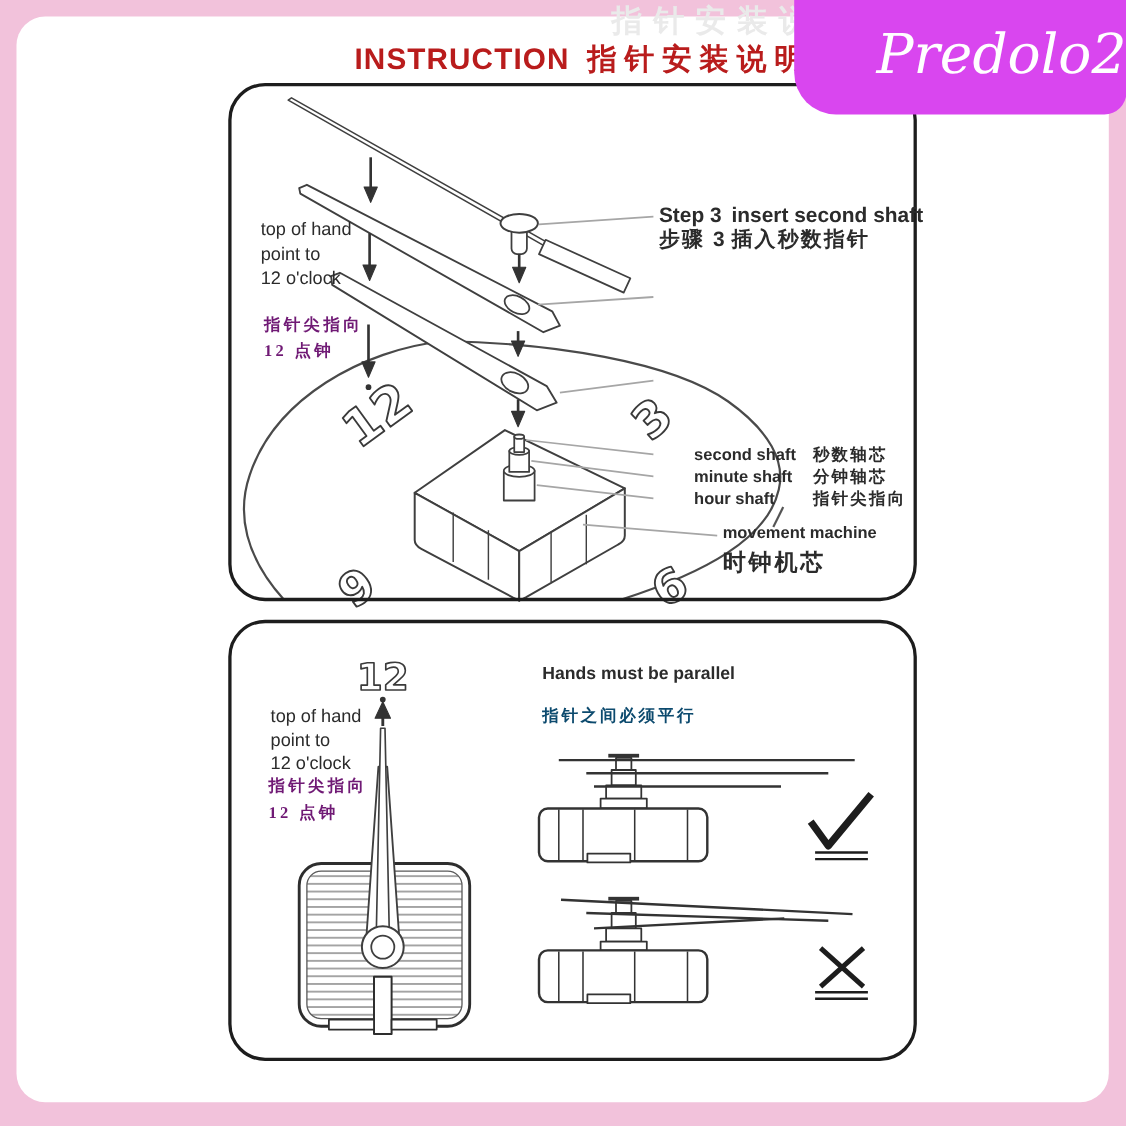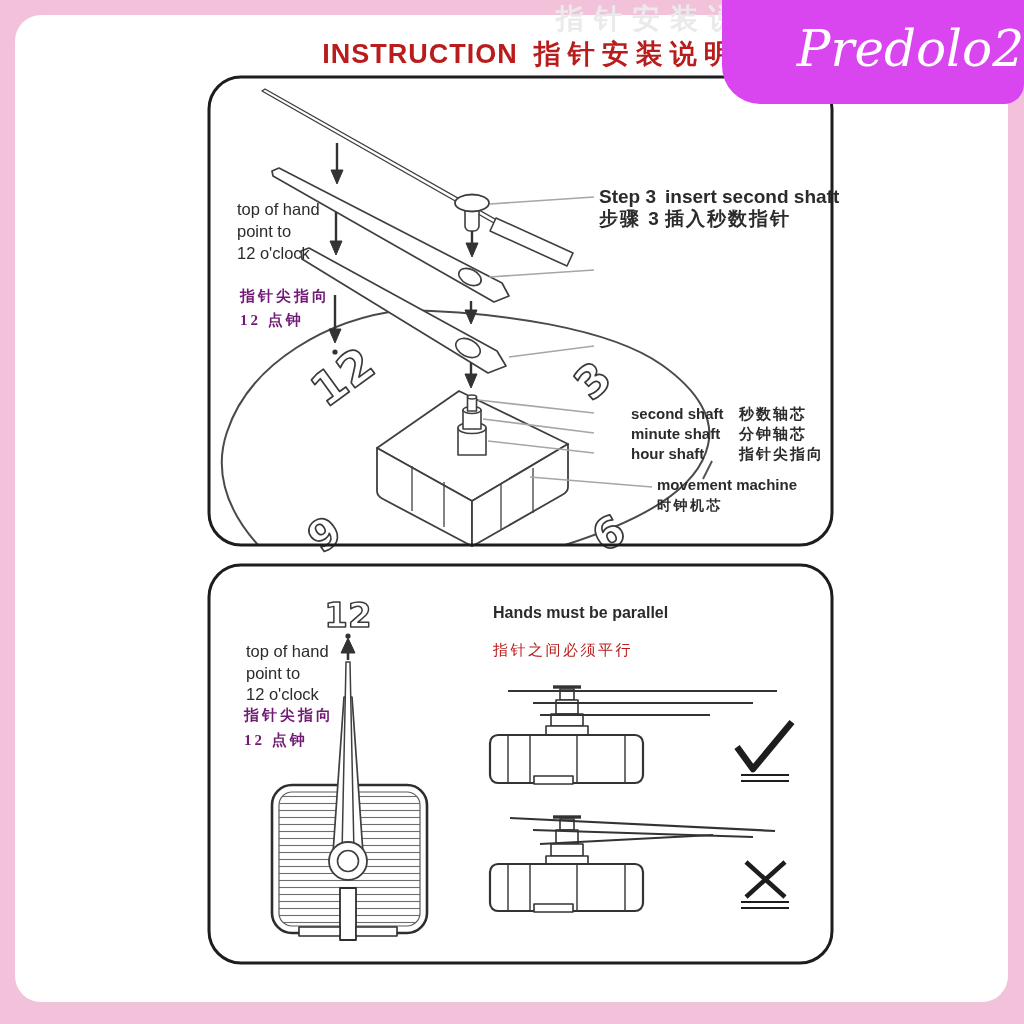--- a/index.html
+++ b/index.html
@@ -22,23 +22,23 @@
   .step{line-height:19px;font-size:19px;color:#2b2b2b;white-space:nowrap;}
   .step .row{display:flex;margin-bottom:3px;}
   .step .no{display:inline-block;width:66px;font-weight:bold;}
   .step .en{font-weight:bold;}
   .step .zh{font-weight:600;letter-spacing:2px;}
   .shafts{font-size:15px;line-height:20px;color:#2b2b2b;white-space:nowrap;}
   .shafts .row{display:flex;}
   .shafts .en{display:inline-block;width:108px;font-weight:bold;}
   .shafts .zh{font-weight:600;letter-spacing:2px;}
   .mvl{font-size:15px;font-weight:bold;color:#2b2b2b;white-space:nowrap;}
-  .mvl2{font-size:14px;font-weight:600;letter-spacing:2.5px;color:#2b2b2b;}
+  .mvl2{font-size:21px;font-weight:600;letter-spacing:2.5px;color:#2b2b2b;}
   .par-en{font-size:16px;font-weight:bold;color:#2b2b2b;}
-  .par-zh{font-size:15px;font-weight:400;letter-spacing:2.5px;color:#b91c1c;}
+  .par-zh{font-size:15px;font-weight:700;letter-spacing:2.5px;color:#0c4a6e;}
   .num{font-family:"DejaVu Sans",sans-serif;font-weight:bold;fill:#ffffff;stroke:#3a3a3a;}
 </style>
 </head>
 <body>
 
 <div class="stage">
   <div class="frame"></div>
 
   <div class="t ghost">指针安装说明</div>
 

